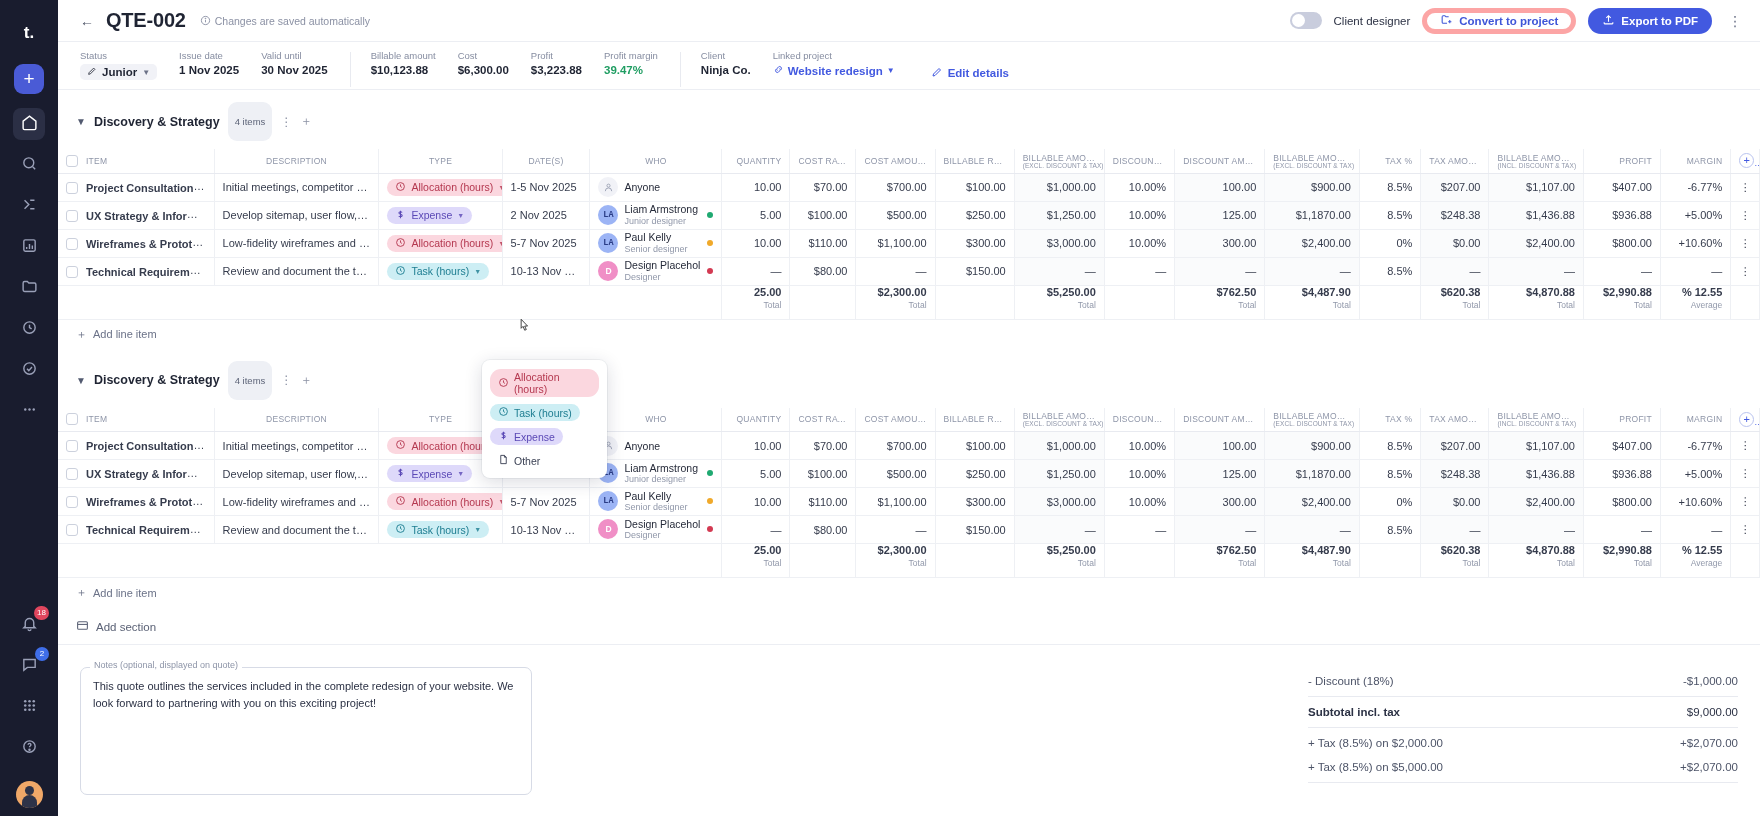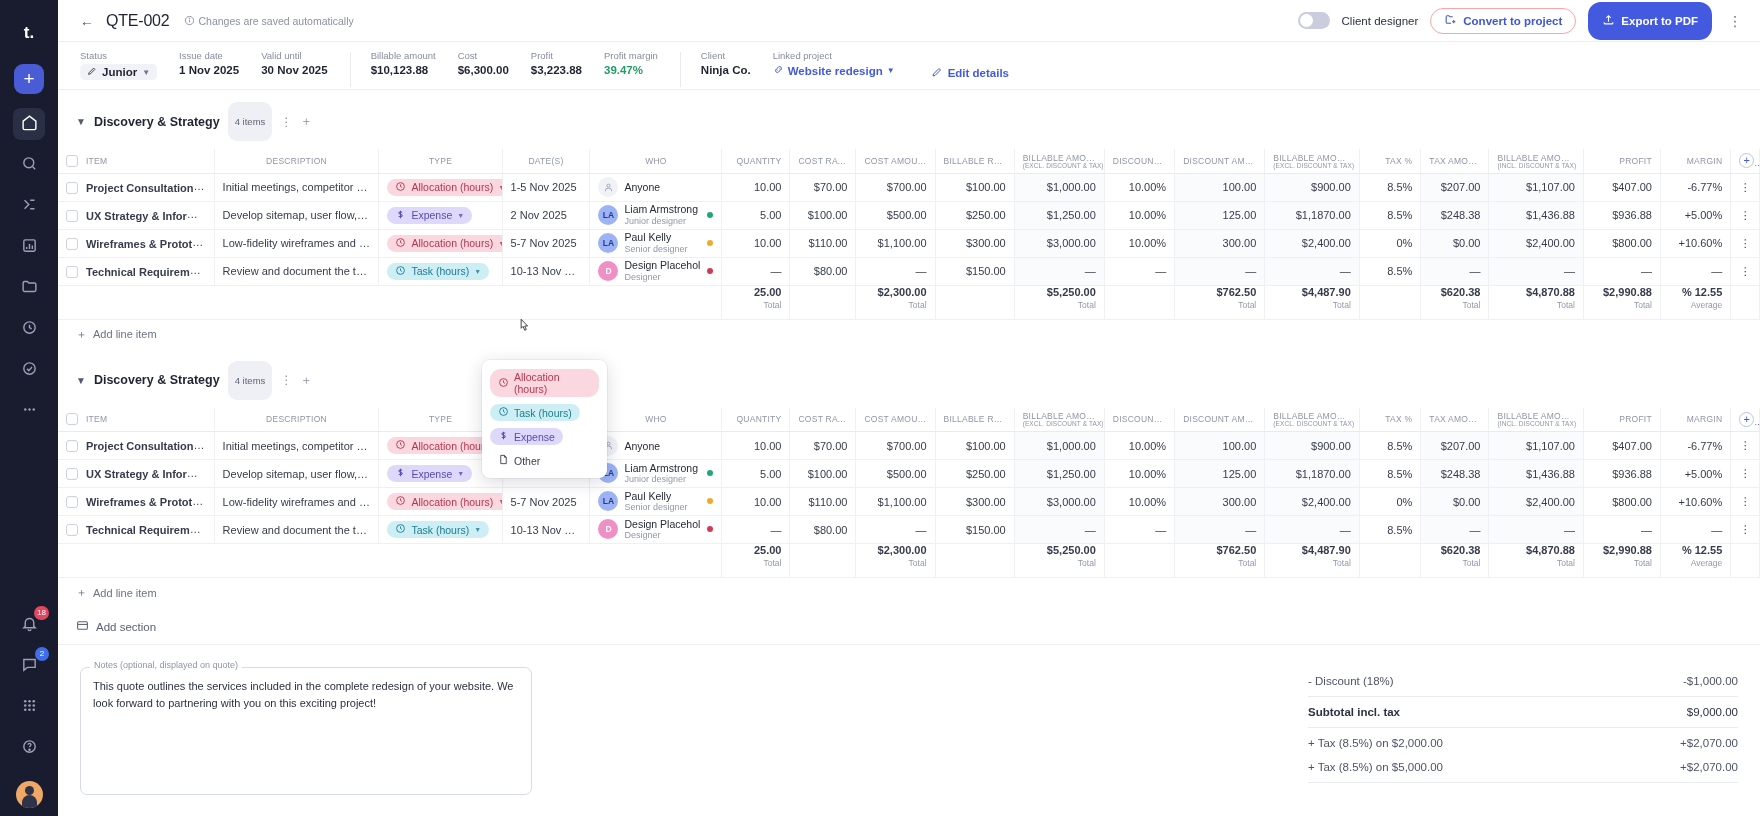--- a/index.html
+++ b/index.html
@@ -67,40 +67,40 @@
   }
   .crumb .sep { color: #c2c7d4; }
   .crumb .home-ic { width: 11px; height: 11px; color: #9299ad; display: inline-flex; }
 
   
   .titlebar {
     height: 42px; display: flex; align-items: center;
     padding: 0 14px 0 22px; border-bottom: 1px solid #eceef3; gap: 10px;
   }
   .back-arrow { color: #4a5163; font-size: 14px; cursor: pointer; width: 16px; }
-  .doc-title { font-size: 16px; font-weight: normal; letter-spacing: -0.2px; }
+  .doc-title { font-size: 20px; font-weight: bold; letter-spacing: -0.2px; }
   .autosave { display: flex; align-items: center; gap: 4px; font-size: 10.5px; color: #8b91a4; margin-left: 4px; }
   .autosave .i-ic { width: 11px; height: 11px; }
   .tb-right { margin-left: auto; display: flex; align-items: center; gap: 12px; }
   .toggle {
     width: 32px; height: 17px; border-radius: 9px; background: #c9cddd;
     position: relative; cursor: pointer;
   }
   .toggle::after {
     content: ""; position: absolute; left: 2px; top: 2px; width: 13px; height: 13px;
     border-radius: 50%; background: #fff;
   }
   .toggle-label { font-size: 11.5px; color: #2c3244; }
   .btn-outline {
-    height: 26px; border: 1px solid #fca5a5; border-radius: 13px;
+    height: 26px; border: 5px solid #fca5a5; border-radius: 13px;
     color: #3f56d8; font-size: 11.5px; font-weight: bold;
     display: flex; align-items: center; gap: 6px; padding: 0 13px; cursor: pointer; background: #fff;
   }
   .btn-primary {
-    height: 38px; border-radius: 13px; background: #4259e0; color: #fff;
+    height: 26px; border-radius: 13px; background: #4259e0; color: #fff;
     font-size: 11.5px; font-weight: bold; display: flex; align-items: center;
     gap: 6px; padding: 0 14px; cursor: pointer; border: none;
   }
   .kebab { color: #6b7187; font-size: 14px; cursor: pointer; padding: 0 4px; letter-spacing: 0; line-height: 1; }
 
   
   .metabar {
     height: 48px; display: flex; align-items: flex-start; padding: 8px 22px 0 22px;
     border-bottom: 1px solid #eceef3; gap: 0;
   }
@@ -160,21 +160,21 @@
   }
   .type-chip .cv { width: 11px; height: 11px; }
   .t-alloc { background: #fbd7df; color: #b4374f; }
   .t-task  { background: #cdeef4; color: #1d7d91; }
   .t-exp   { background: #ded9fa; color: #5b49b6; }
   .who { display: flex; align-items: center; gap: 6px; }
   .av {
     width: 20px; height: 20px; border-radius: 50%; font-size: 8.5px; font-weight: bold;
     display: flex; align-items: center; justify-content: center; color: #fff; flex: 0 0 20px;
   }
-  .av.blue { background: #9cb4f5; color: #2a3c86; }
+  .av.blue { background: #9cb4f5; color: #2a3c86; font-family: Liberation Mono, monospace; }
   .av.pink { background: #f08fc6; }
   .av.grey { background: #f1f2f7; color: #9aa1b3; }
   .who-txt { display: flex; flex-direction: column; line-height: 1.12; overflow: hidden; }
   .who-n { font-size: 10.5px; color: #262b3a; }
   .who-r { font-size: 9px; color: #9198aa; }
   .dot { width: 6px; height: 6px; border-radius: 50%; margin-left: auto; flex: 0 0 6px; }
   .d-green { background: #1fa971; } .d-amber { background: #f0a92a; } .d-red { background: #d33a52; }
   .rowkebab { color: #8b91a4; font-size: 12px; text-align: center; cursor: pointer; }
   .plus-col {
     color: #4259e0; border: 1.2px solid #b9c3ef; border-radius: 50%;

